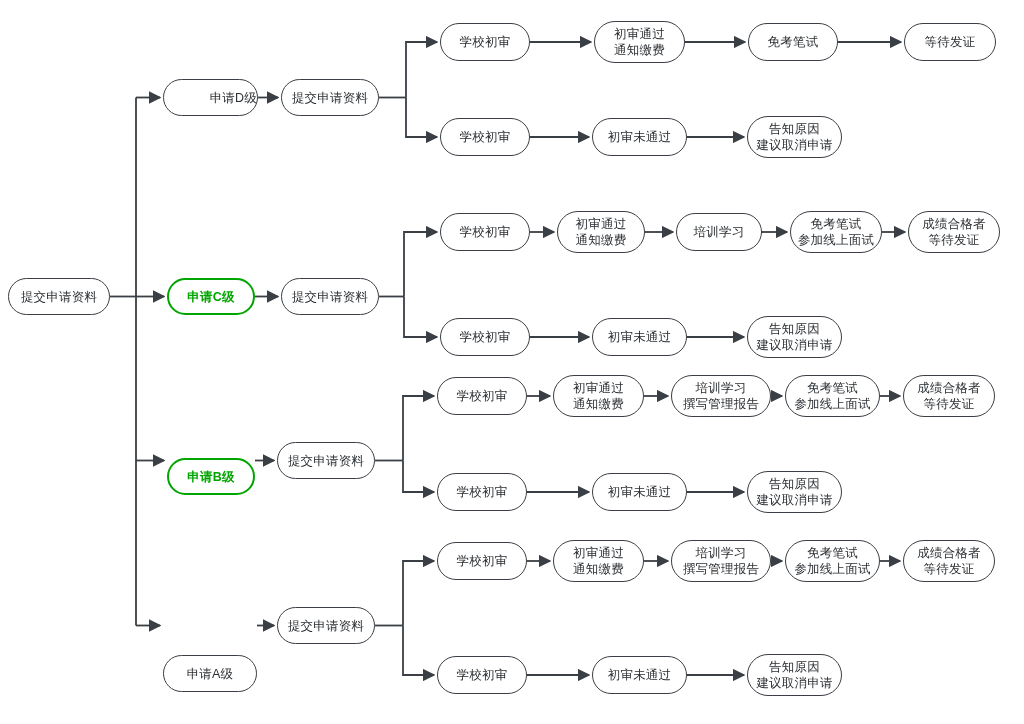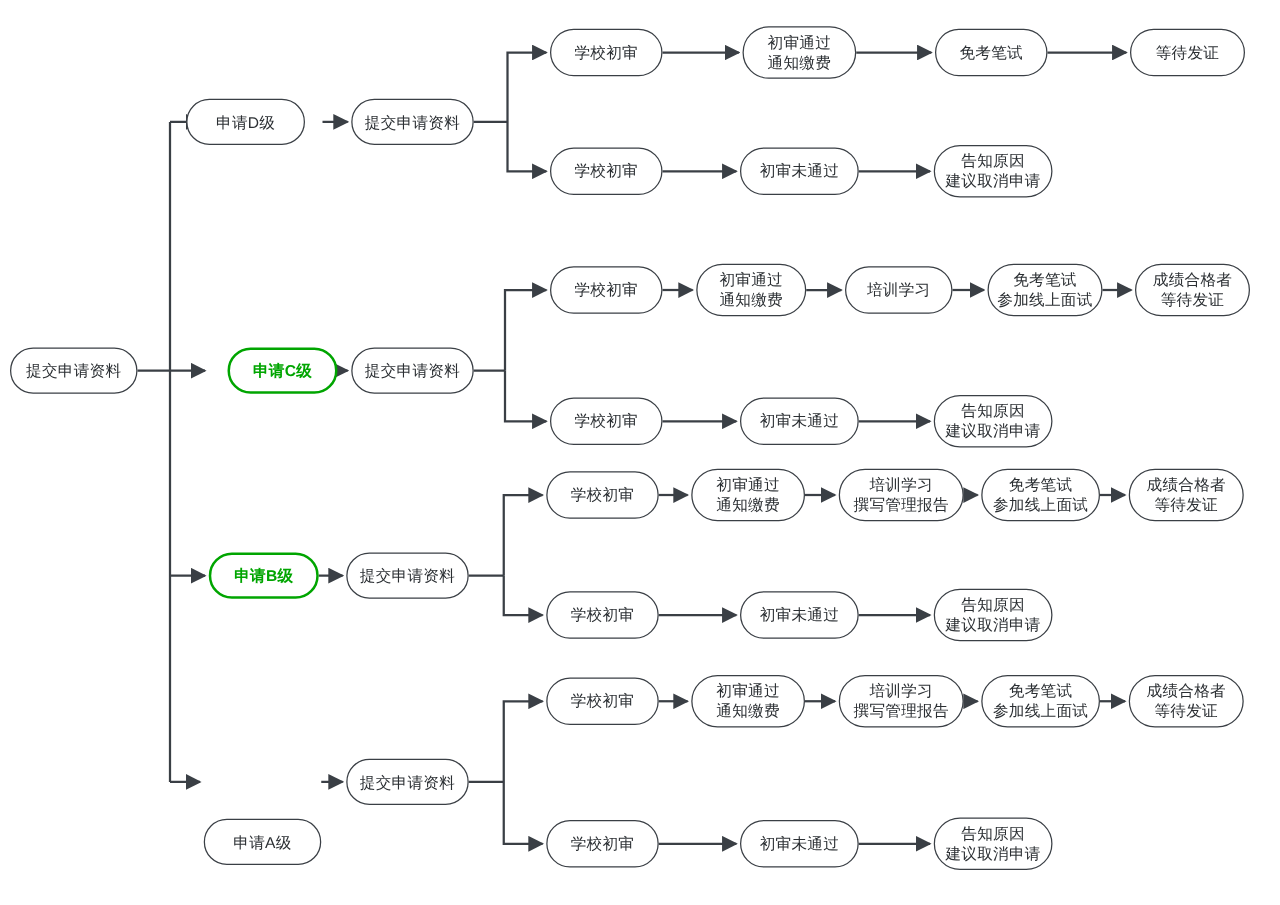--- a/index.html
+++ b/index.html
@@ -106,21 +106,21 @@
         <path d="M 771 561 L 782 561" marker-end="url(#arrow)" stroke-linecap="butt" stroke-linejoin="miter"></path>
         <path d="M 880 561 L 900 561" marker-end="url(#arrow)" stroke-linecap="butt" stroke-linejoin="miter"></path>
         <path d="M 527 675 L 589 675" marker-end="url(#arrow)" stroke-linecap="butt" stroke-linejoin="miter"></path>
         <path d="M 687 675 L 744 675" marker-end="url(#arrow)" stroke-linecap="butt" stroke-linejoin="miter"></path>
       </g>
   </svg>
   <div id="nodes-layer">
       <div class="node" style="left: 8px; top: 278px; width: 102px; height: 37px;">
         <span>提交申请资料</span>
       </div>
-      <div class="node" style="left: 149px; top: 79px; width: 95px; height: 37px;">
+      <div class="node" style="left: 163px; top: 79px; width: 95px; height: 37px; align-items: flex-end;">
         <span>申请D级</span>
       </div>
       <div class="node" style="left: 281px; top: 79px; width: 98px; height: 37px;">
         <span>提交申请资料</span>
       </div>
       <div class="node" style="left: 440px; top: 23px; width: 90px; height: 38px;">
         <span>学校初审</span>
       </div>
       <div class="node" style="left: 594px; top: 21px; width: 91px; height: 42px;">
         <span>初审通过</span>
@@ -135,21 +135,21 @@
       <div class="node" style="left: 440px; top: 118px; width: 90px; height: 38px;">
         <span>学校初审</span>
       </div>
       <div class="node" style="left: 592px; top: 118px; width: 95px; height: 38px;">
         <span>初审未通过</span>
       </div>
       <div class="node" style="left: 747px; top: 116px; width: 95px; height: 42px;">
         <span>告知原因</span>
         <span class="line2">建议取消申请</span>
       </div>
-      <div class="node accent" style="left: 182px; top: 278px; width: 88px; height: 37px; align-items: center;">
+      <div class="node accent" style="left: 167px; top: 278px; width: 88px; height: 37px; align-items: center;">
         <span>申请C级</span>
       </div>
       <div class="node" style="left: 281px; top: 278px; width: 98px; height: 37px;">
         <span>提交申请资料</span>
       </div>
       <div class="node" style="left: 440px; top: 213px; width: 90px; height: 38px;">
         <span>学校初审</span>
       </div>
       <div class="node" style="left: 557px; top: 211px; width: 88px; height: 42px;">
         <span>初审通过</span>
@@ -169,21 +169,21 @@
       <div class="node" style="left: 440px; top: 318px; width: 90px; height: 38px;">
         <span>学校初审</span>
       </div>
       <div class="node" style="left: 592px; top: 318px; width: 95px; height: 38px;">
         <span>初审未通过</span>
       </div>
       <div class="node" style="left: 747px; top: 316px; width: 95px; height: 42px;">
         <span>告知原因</span>
         <span class="line2">建议取消申请</span>
       </div>
-      <div class="node accent" style="left: 167px; top: 442px; width: 88px; height: 37px;">
+      <div class="node accent" style="left: 167px; top: 458px; width: 88px; height: 37px;">
         <span>申请B级</span>
       </div>
       <div class="node" style="left: 277px; top: 442px; width: 98px; height: 37px;">
         <span>提交申请资料</span>
       </div>
       <div class="node" style="left: 437px; top: 377px; width: 90px; height: 38px;">
         <span>学校初审</span>
       </div>
       <div class="node" style="left: 553px; top: 375px; width: 91px; height: 42px;">
         <span>初审通过</span>

